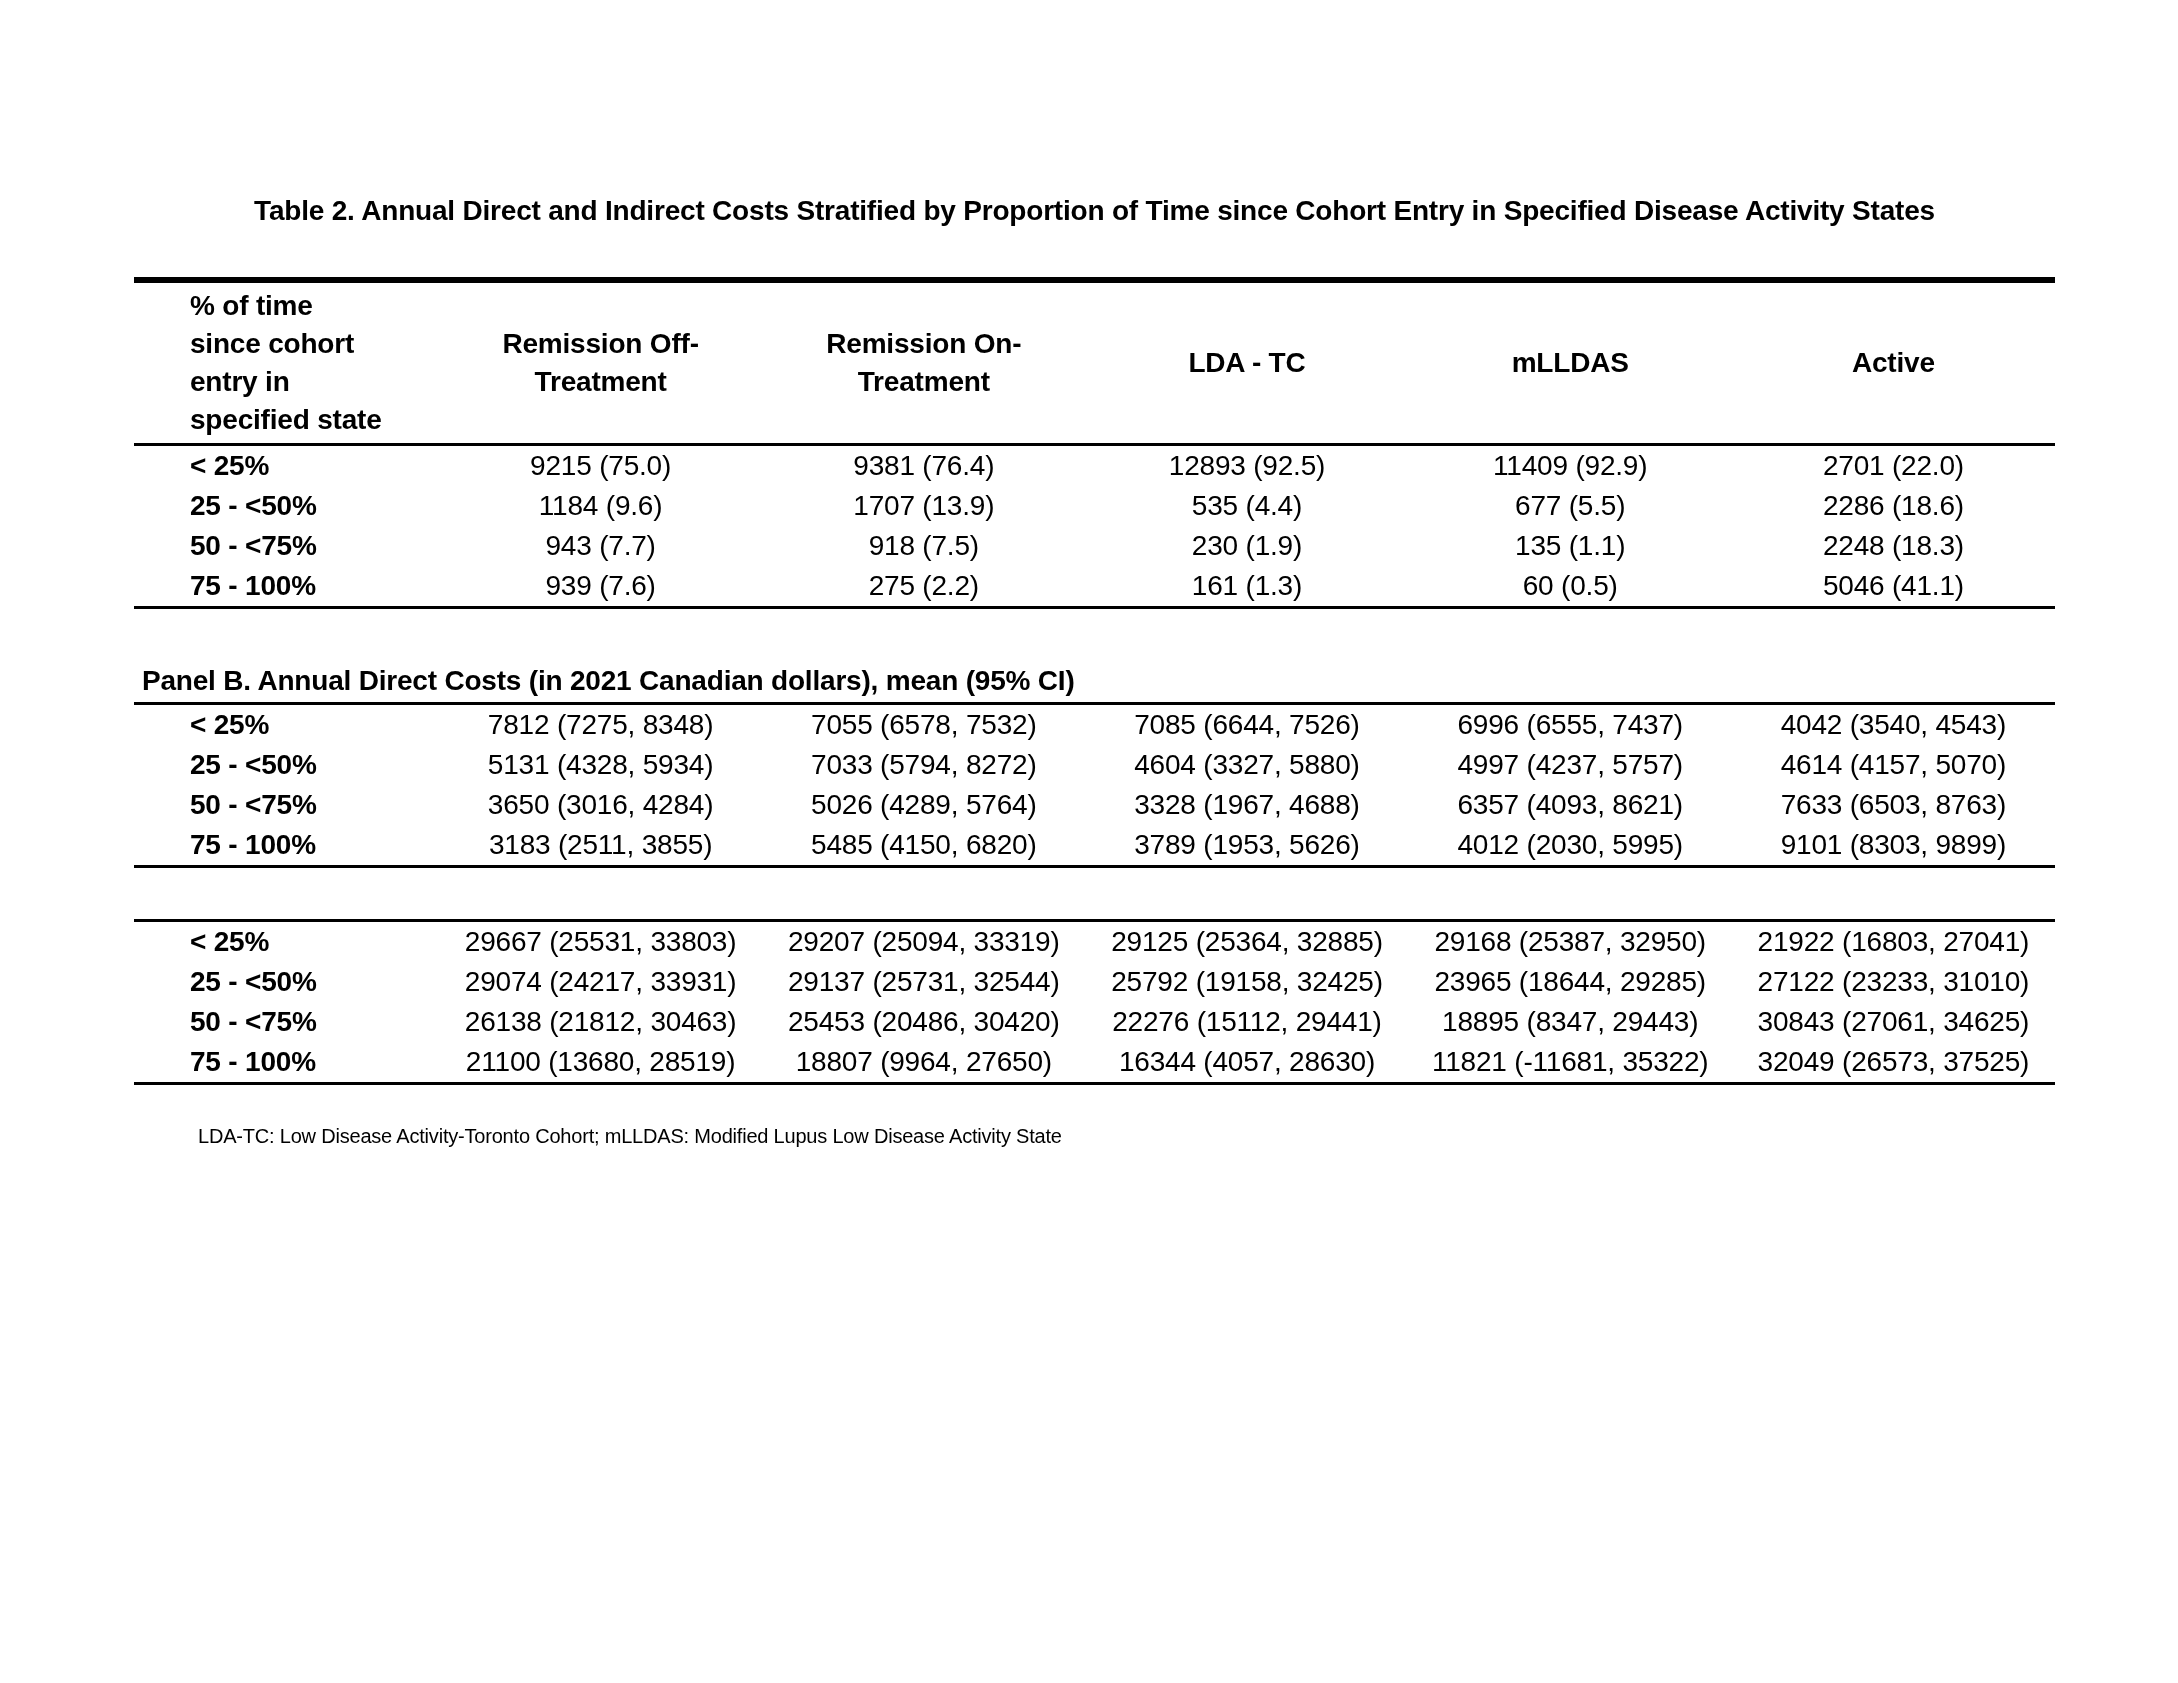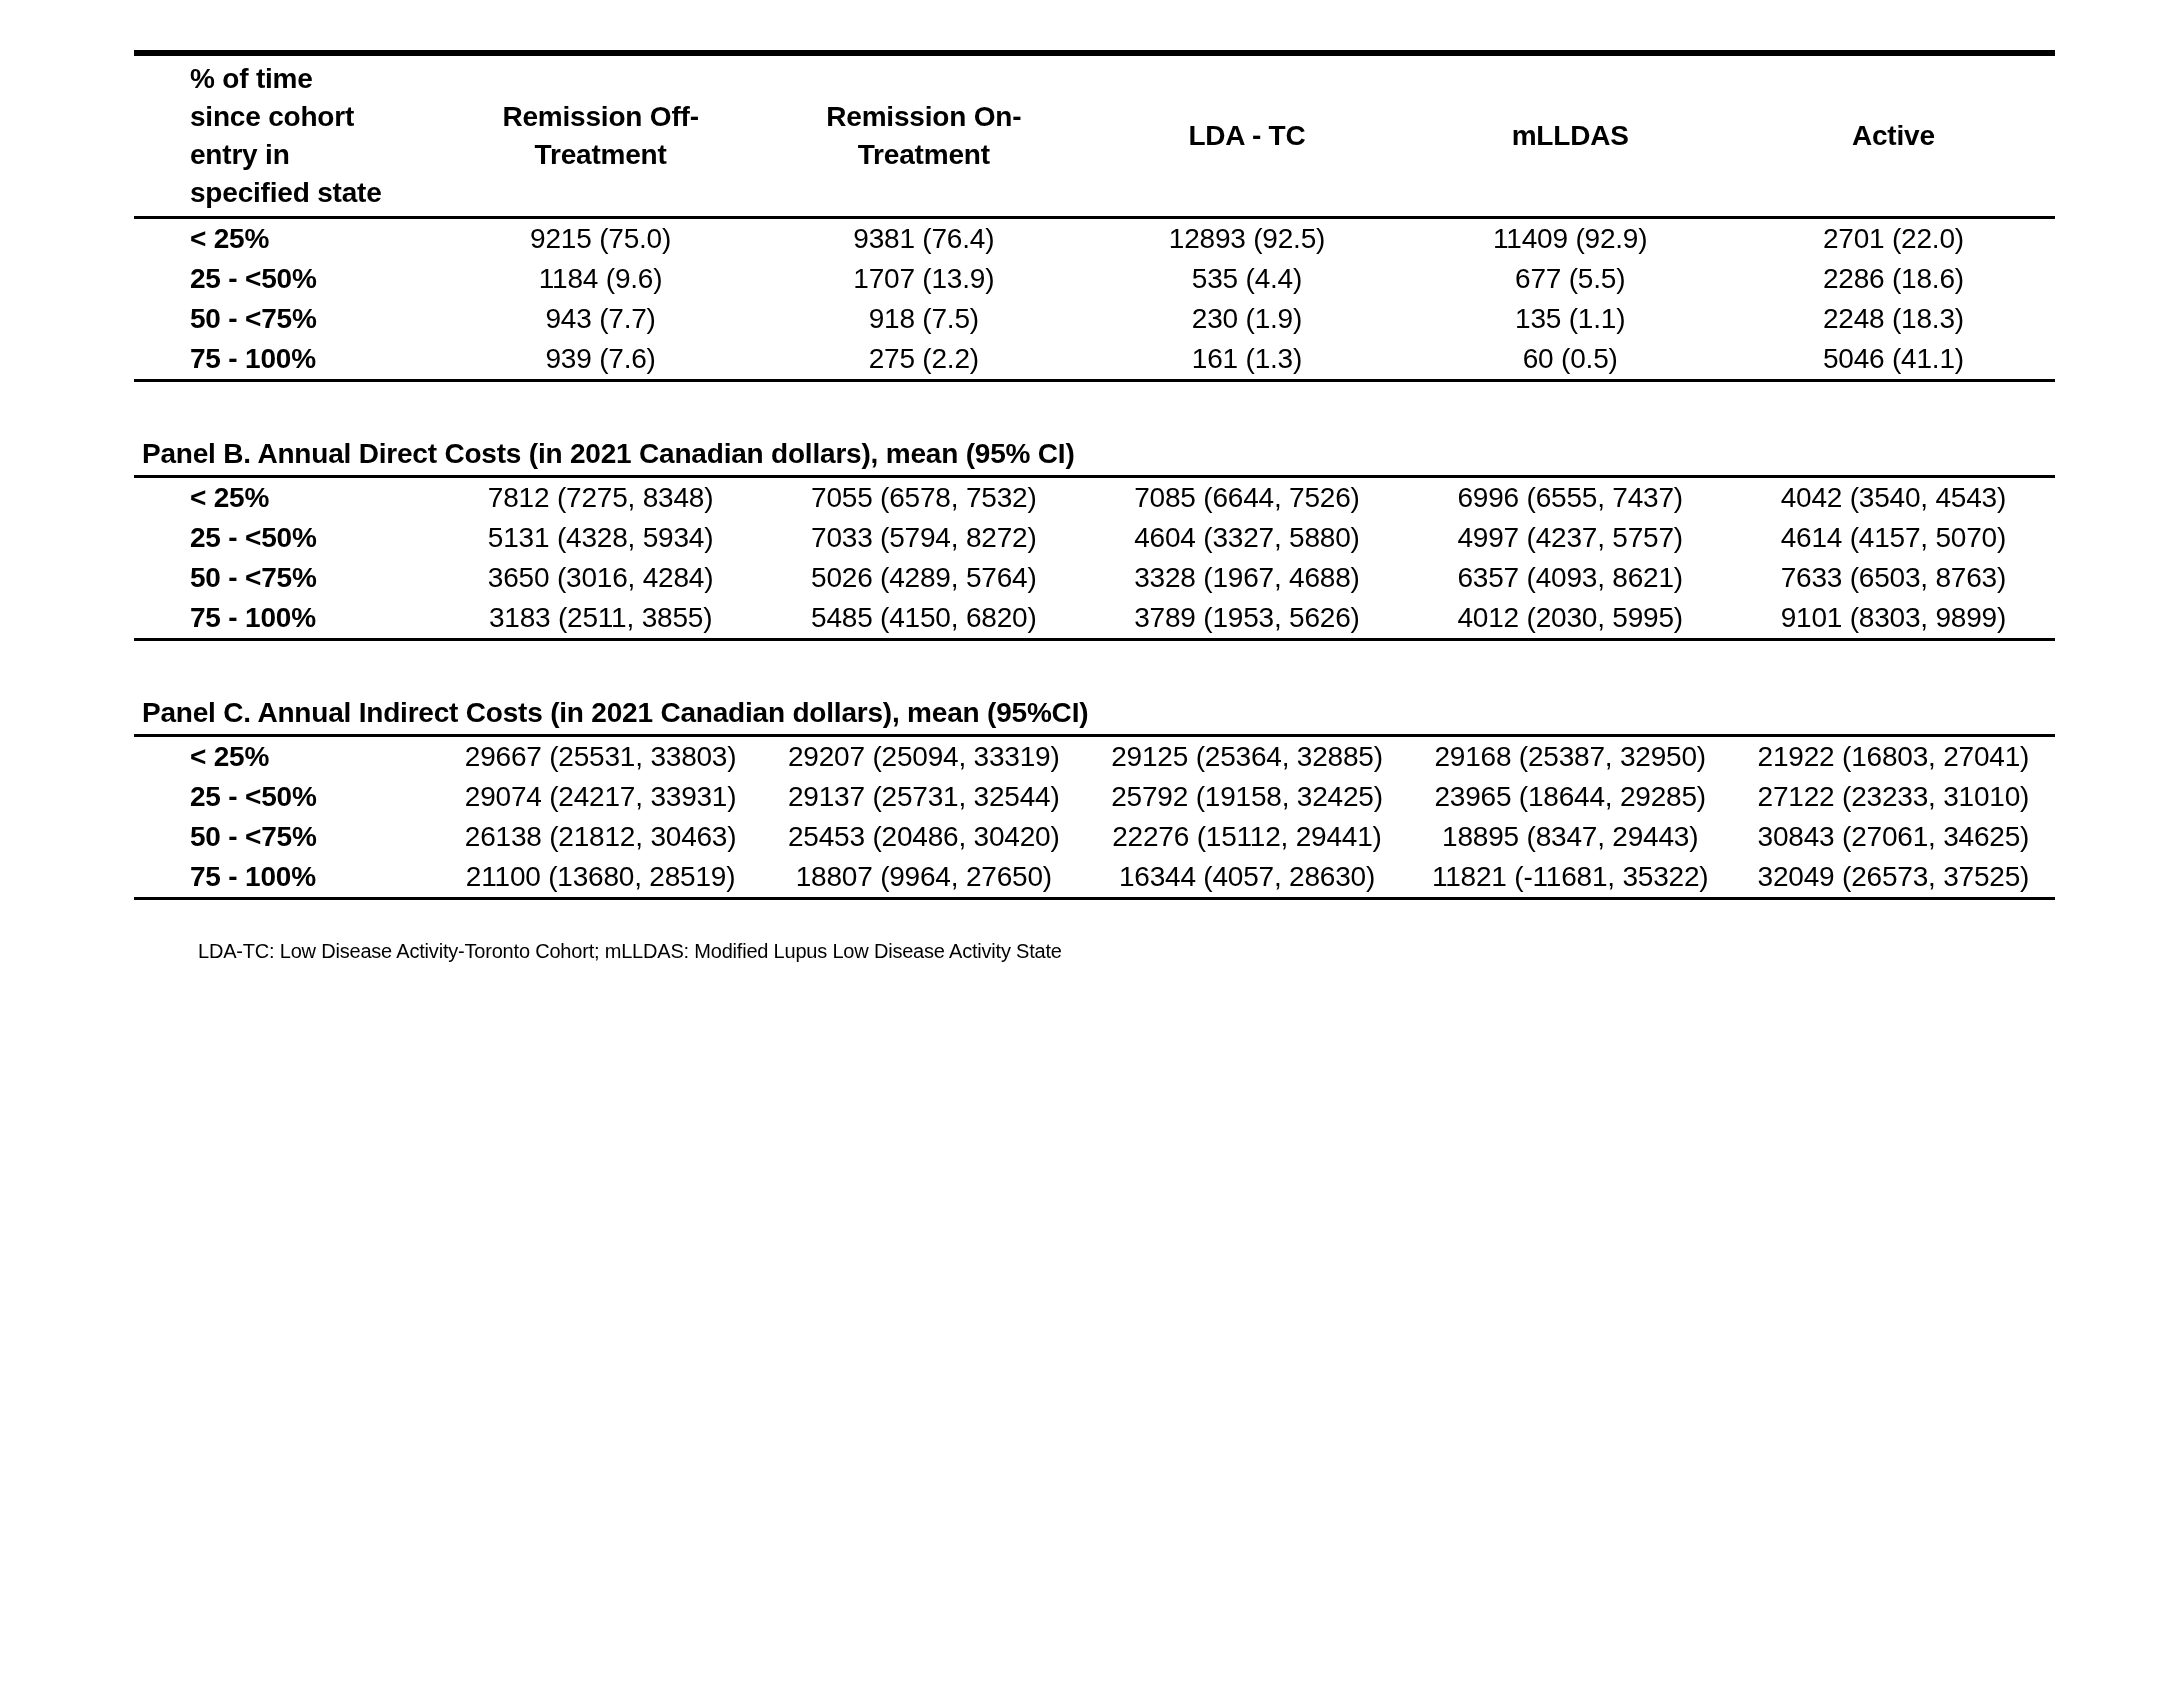--- a/index.html
+++ b/index.html
@@ -33,20 +33,21 @@
   .td.label{text-align:left;font-weight:bold;padding-left:8px;}
   .footnote{
     margin:40px 0 0 198px;font-size:20px;font-weight:400;white-space:nowrap;
   }
 </style>
 </head>
 <body>
 
 <div class="page">
 
+  <div class="doc-title">Table 2. Annual Direct and Indirect Costs Stratified by Proportion of Time since Cohort Entry in Specified Disease Activity States</div>
 
   <div class="table-wrap">
 
     <div class="rule"></div>
     <div class="rule"></div>
 
     <div class="grid">
       <div class="th stub">
         <div>% of time</div>
         <div>since cohort</div>
@@ -146,21 +147,20 @@
         <div class="td">5485 (4150, 6820)</div>
         <div class="td">3789 (1953, 5626)</div>
         <div class="td">4012 (2030, 5995)</div>
         <div class="td">9101 (8303, 9899)</div>
       </div>
     </div>
 
     <div class="rule"></div>
     <div class="spacer"></div>
 
-    <div class="panel-heading">Panel C. Annual Indirect Costs (in 2021 Canadian dollars), mean (95%CI)</div>
     <div class="rule"></div>
 
     <div>
       <div class="grid">
         <div class="td label">&lt; 25%</div>
         <div class="td">29667 (25531, 33803)</div>
         <div class="td">29207 (25094, 33319)</div>
         <div class="td">29125 (25364, 32885)</div>
         <div class="td">29168 (25387, 32950)</div>
         <div class="td">21922 (16803, 27041)</div>

